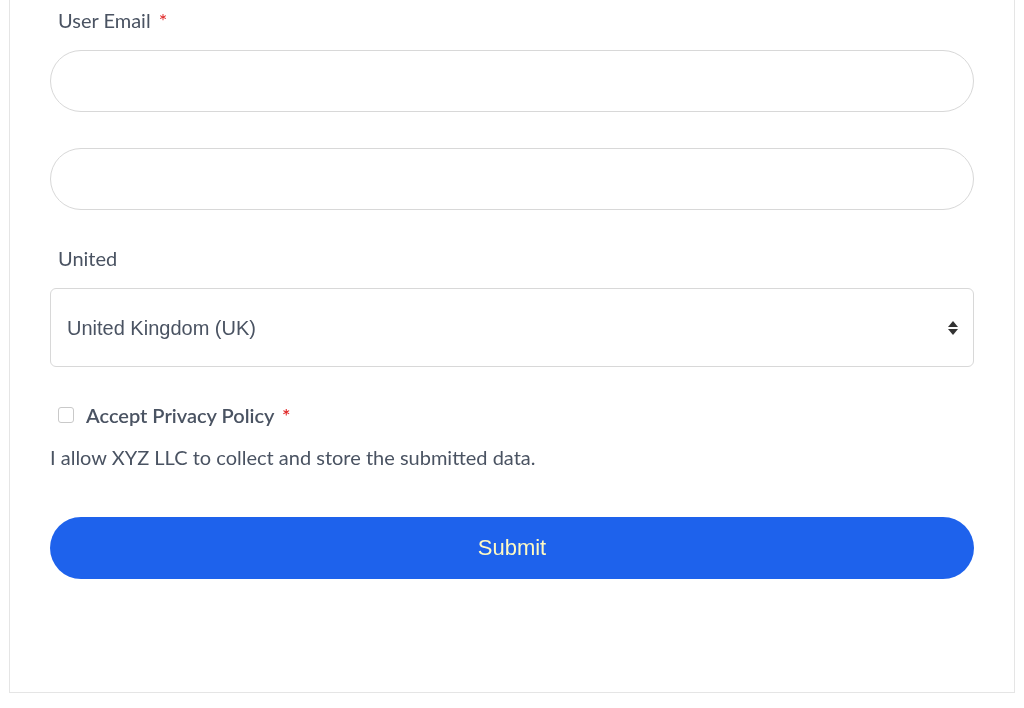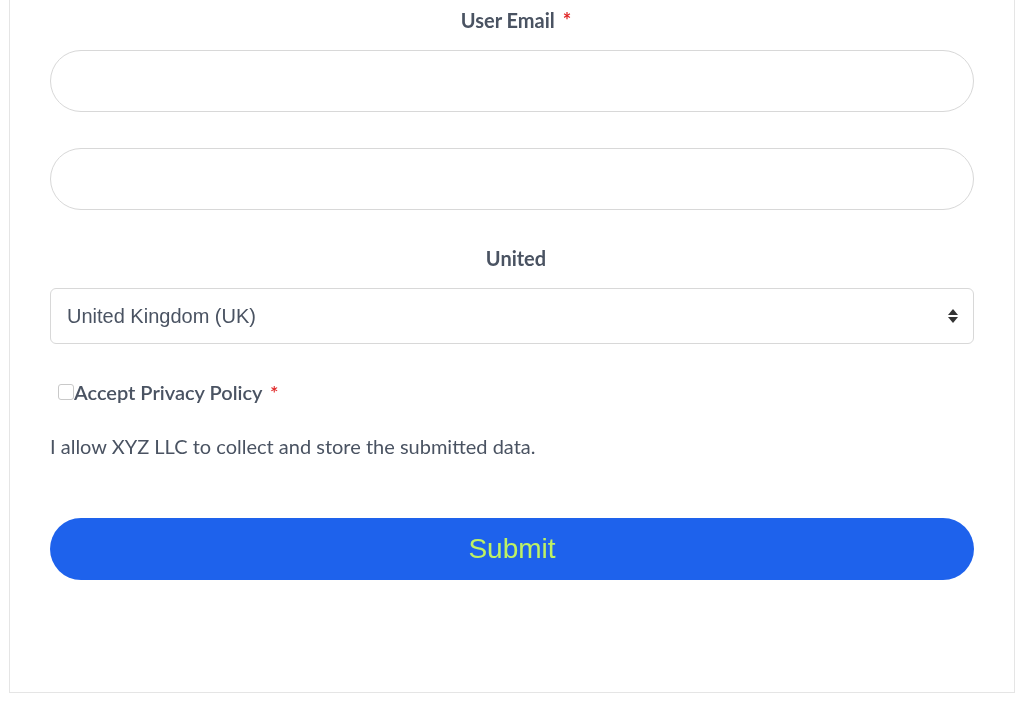--- a/index.html
+++ b/index.html
@@ -21,25 +21,24 @@
     padding: 0 40px 28px 40px;
     margin: 0 9px;
     height: 693px;
   }
   .form-group {
     margin-bottom: 36px;
   }
   .form-label {
     display: block;
     font-size: 20px;
-    font-weight: 700;
+    font-weight: 400;
     color: #4a5362;
     margin-bottom: 18px;
     padding-left: 8px;
-    text-align: center;
   }
   .required-asterisk {
     color: #e02424;
     margin-left: 3px;
   }
   .form-input {
     width: 100%;
     height: 62px;
     border: 1px solid #d8d8d8;
     border-radius: 31px;
@@ -48,21 +47,21 @@
     color: #333;
     background: #fff;
     outline: none;
   }
   .select-wrapper {
     position: relative;
     width: 100%;
   }
   .form-select {
     width: 100%;
-    height: 56px;
+    height: 79px;
     border: 1px solid #d8d8d8;
     border-radius: 6px;
     padding: 0 44px 0 16px;
     font-size: 20px;
     color: #4a5362;
     background: #fff;
     outline: none;
     appearance: none;
     -webkit-appearance: none;
     -moz-appearance: none;
@@ -88,22 +87,23 @@
   .select-sort-icon .tri-down {
     width: 0;
     height: 0;
     border-left: 5px solid transparent;
     border-right: 5px solid transparent;
     border-top: 6px solid #333;
   }
   .checkbox-row {
     display: flex;
     align-items: center;
+    gap: 12px;
     padding-left: 8px;
-    margin-bottom: 30px;
+    margin-bottom: 18px;
   }
   .form-checkbox {
     width: 16px;
     height: 16px;
     border: 1px solid #c9c9c9;
     border-radius: 3px;
     appearance: none;
     -webkit-appearance: none;
     background: #fff;
     cursor: pointer;
@@ -115,27 +115,26 @@
   }
   .consent-text {
     font-size: 20px;
     color: #4a5362;
     margin-bottom: 48px;
   }
   .submit-button {
     width: 100%;
     height: 62px;
     background: #1e62ec;
-    color: #bef264;
+    color: #fef9c3;
     border: none;
     border-radius: 31px;
-    font-size: 28px;
+    font-size: 22px;
     font-weight: 500;
     cursor: pointer;
-    margin-top: 12px;
   }
   .top-group {
     padding-top: 8px;
   }
 </style>
 </head>
 <body>
 
 <div class="form-container">
 

